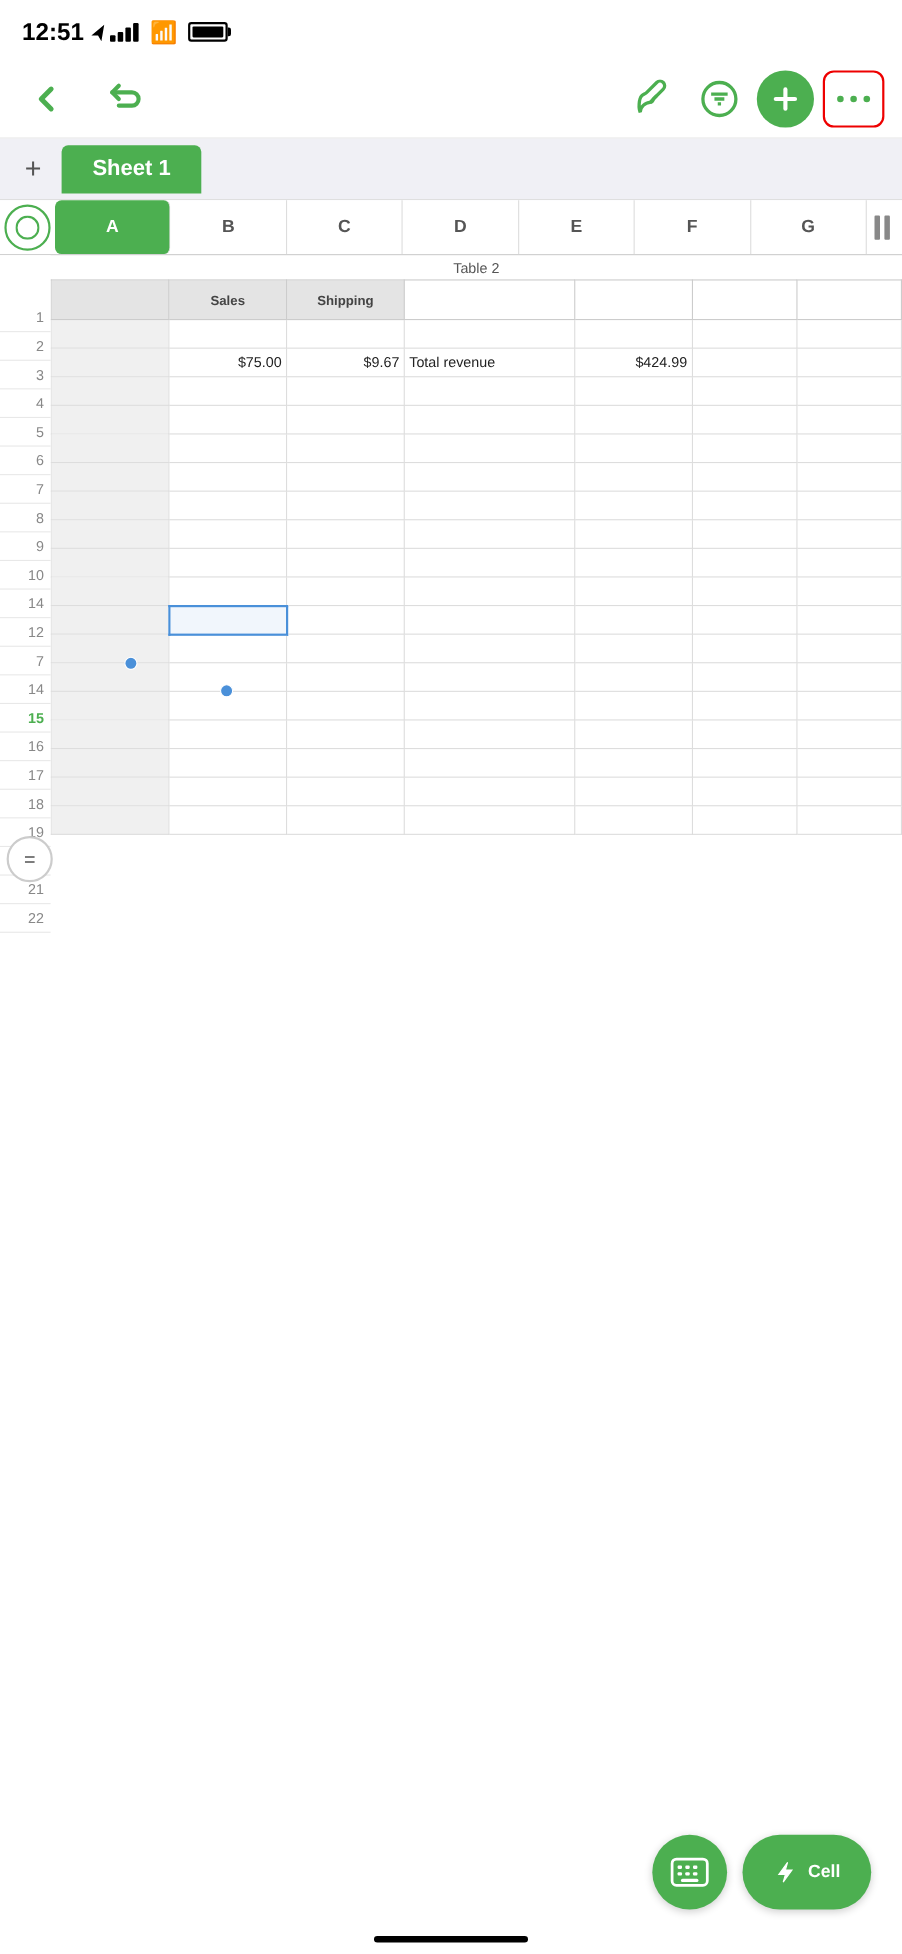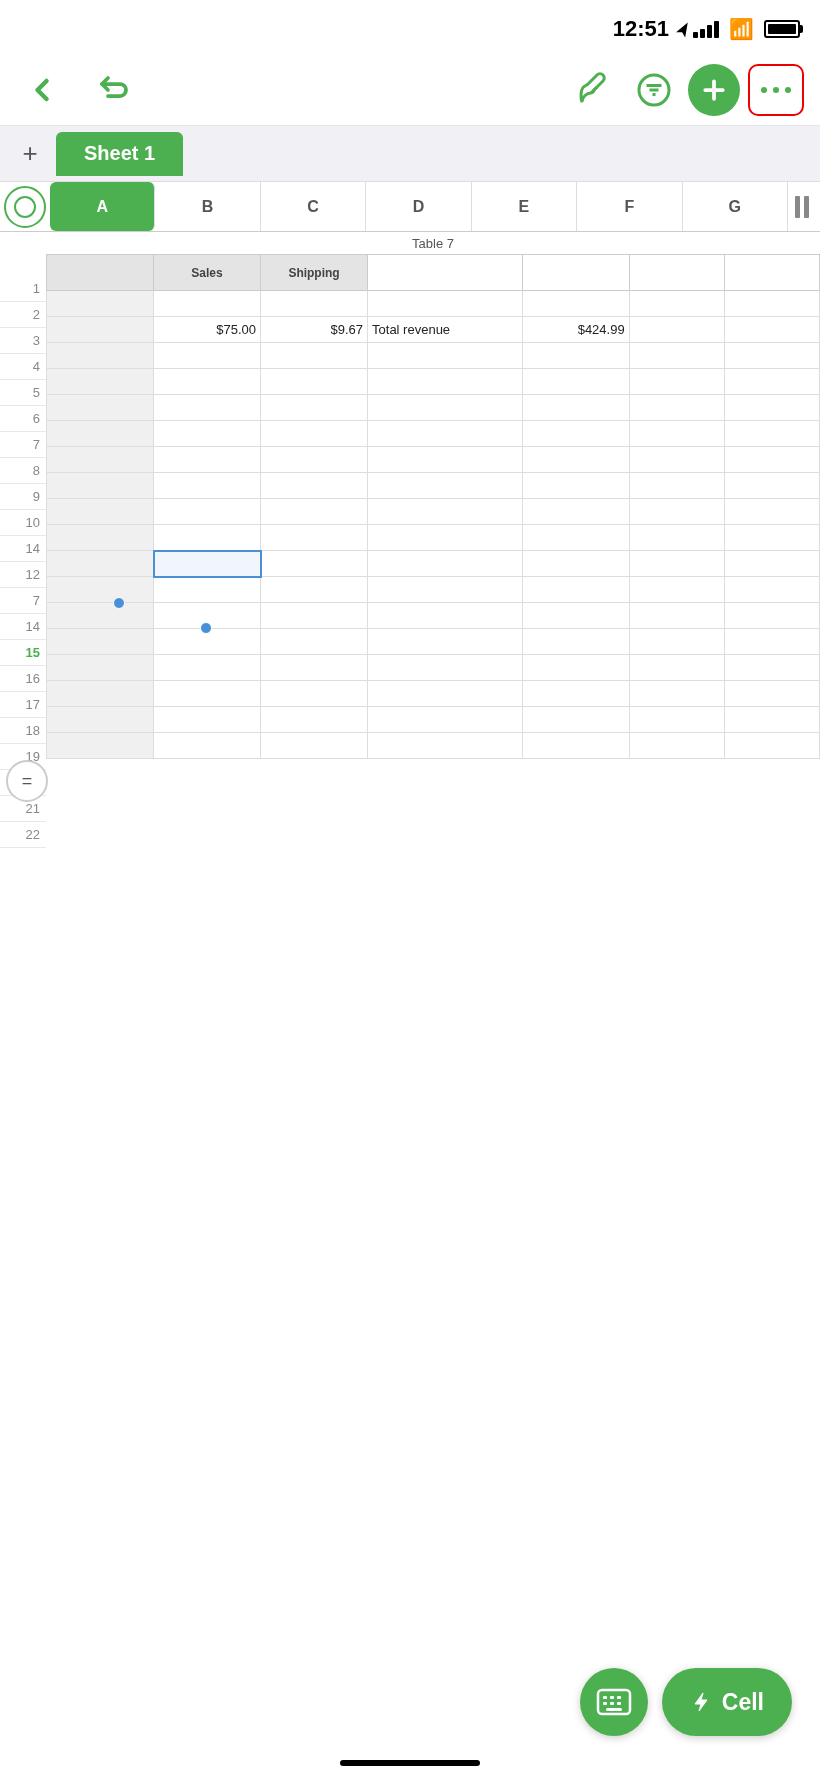--- a/index.html
+++ b/index.html
@@ -10,21 +10,21 @@
       background: #fff;
       font-family: -apple-system, 'Helvetica Neue', Arial, sans-serif;
       position: relative;
       overflow-x: hidden;
     }
 
     
     .status-bar {
       display: flex;
       align-items: center;
-      justify-content: flex-end;
+      justify-content: flex-start;
       padding: 12px 20px 8px 20px;
       height: 54px;
     }
     .status-time {
       font-size: 22px;
       font-weight: 700;
       color: #000;
       display: flex;
       align-items: center;
       gap: 6px;
@@ -301,21 +301,21 @@
       display: flex;
       align-items: center;
       justify-content: center;
       cursor: pointer;
       padding: 0 28px;
       gap: 10px;
       box-shadow: 0 2px 8px rgba(0,0,0,0.2);
     }
     .cell-btn-label {
       color: #fff;
-      font-size: 23px;
+      font-size: 16px;
       font-weight: 600;
     }
     .home-indicator {
       position: fixed;
       bottom: 10px;
       left: 50%;
       transform: translateX(-50%);
       width: 140px;
       height: 6px;
       background: #000;
@@ -475,21 +475,21 @@
     <div class="row-num">17</div>
     <div class="row-num">18</div>
     <div class="row-num">19</div>
     <div class="row-num">20</div>
     <div class="row-num">21</div>
     <div class="row-num">22</div>
   </div>
 
   <div class="grid-container">
     <div class="table-title-row">
-      <span>Table 7</span>
+      <span>Table 2</span>
     </div>
     <table class="grid" style="border-collapse:collapse; width:100%;">
       <colgroup>
         <col style="width:90px">
         <col style="width:90px">
         <col style="width:90px">
         <col style="width:130px">
         <col style="width:90px">
         <col style="width:80px">
         <col style="width:80px">

